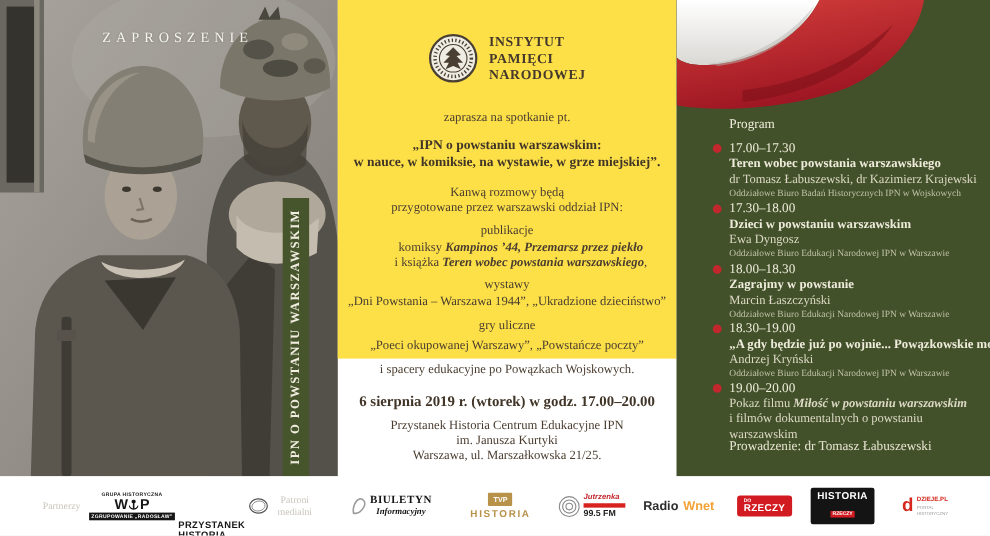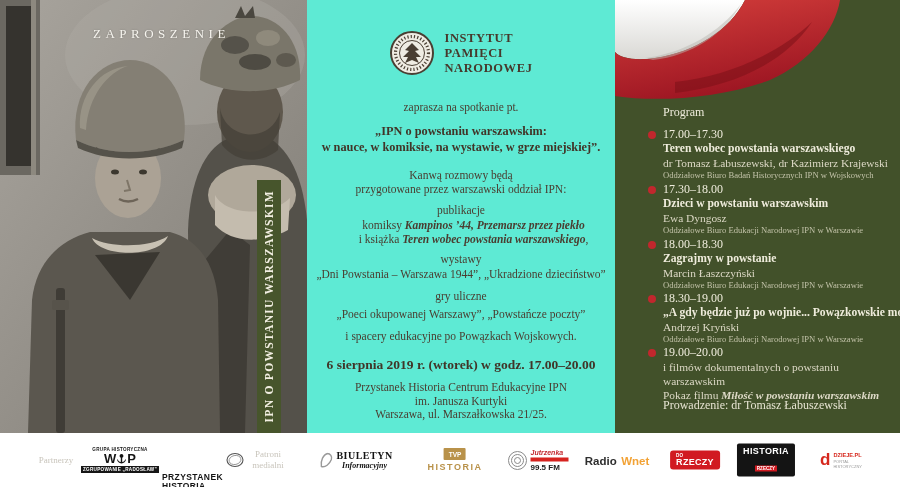--- a/index.html
+++ b/index.html
@@ -8,21 +8,21 @@
   
   .photo-panel{position:absolute;left:0;top:0;width:307px;height:433px;overflow:hidden;background:#8f8c85;}
   .photo-panel svg{display:block;}
   .zaproszenie{position:absolute;left:93px;top:26px;color:#f6f4ee;font-size:13px;letter-spacing:4.5px;
                font-weight:400;text-shadow:0 0 2px rgba(0,0,0,.25);}
   .vband{position:absolute;left:257px;top:180px;width:24px;height:253px;background:#47552c;
          display:flex;align-items:center;justify-content:center;}
   .vband span{writing-mode:vertical-rl;transform:rotate(180deg);color:#f1eee1;font-size:11.5px;
               font-weight:bold;letter-spacing:1.3px;white-space:nowrap;}
   
-  .center-panel{position:absolute;left:307px;top:0;width:308px;height:433px;background:#5eead4;color:#4a3d30;}
+  .center-panel{position:absolute;left:307px;top:0;width:308px;height:326px;background:#fde047;color:#4a3d30;}
   .cblock{position:absolute;left:0;right:0;text-align:center;font-size:11.5px;line-height:14px;white-space:nowrap;}
   .logo-row{position:absolute;left:0;right:0;top:30px;display:flex;justify-content:center;align-items:center;gap:9px;}
   .org-name{color:#46392c;font-size:12.5px;font-weight:bold;letter-spacing:.6px;line-height:15px;text-align:left;}
   .c-title{top:123px;font-weight:bold;font-size:12.3px;line-height:16px;color:#413528;}
   .c-intro{top:100px;}
   .c-lead{top:168px;}
   .c-publabel{top:203px;}
   .c-publines{top:218px;padding-left:25px;}
   .c-exhlabel{top:252px;}
   .c-exhline{top:267px;}
@@ -217,22 +217,22 @@
     <div class="prog-item i4">
       <span class="dot"></span>
       <div class="p-time">18.30–19.00</div>
       <div class="p-title">„A gdy będzie już po wojnie... Powązkowskie mogiły”</div>
       <div class="p-spk">Andrzej Kryński</div>
       <div class="p-dept">Oddziałowe Biuro Edukacji Narodowej IPN w Warszawie</div>
     </div>
     <div class="prog-item i5">
       <span class="dot"></span>
       <div class="p-time">19.00–20.00</div>
+      <div class="p-spk"><span>Pokaz filmu </span><span class="bi">Miłość w powstaniu warszawskim</span></div>
       <div class="p-spk">i filmów dokumentalnych o powstaniu warszawskim</div>
-      <div class="p-spk"><span>Pokaz filmu </span><span class="bi">Miłość w powstaniu warszawskim</span></div>
     </div>
     <div class="p-host">Prowadzenie: dr Tomasz Łabuszewski</div>
   </div>
 
   <div class="footer">
     <div class="flogo sect-label" style="left:56px">Partnerzy</div>
 
     <div class="flogo" style="left:120px">
       <div class="wp-top">GRUPA HISTORYCZNA</div>
       <div class="wp-mid">

